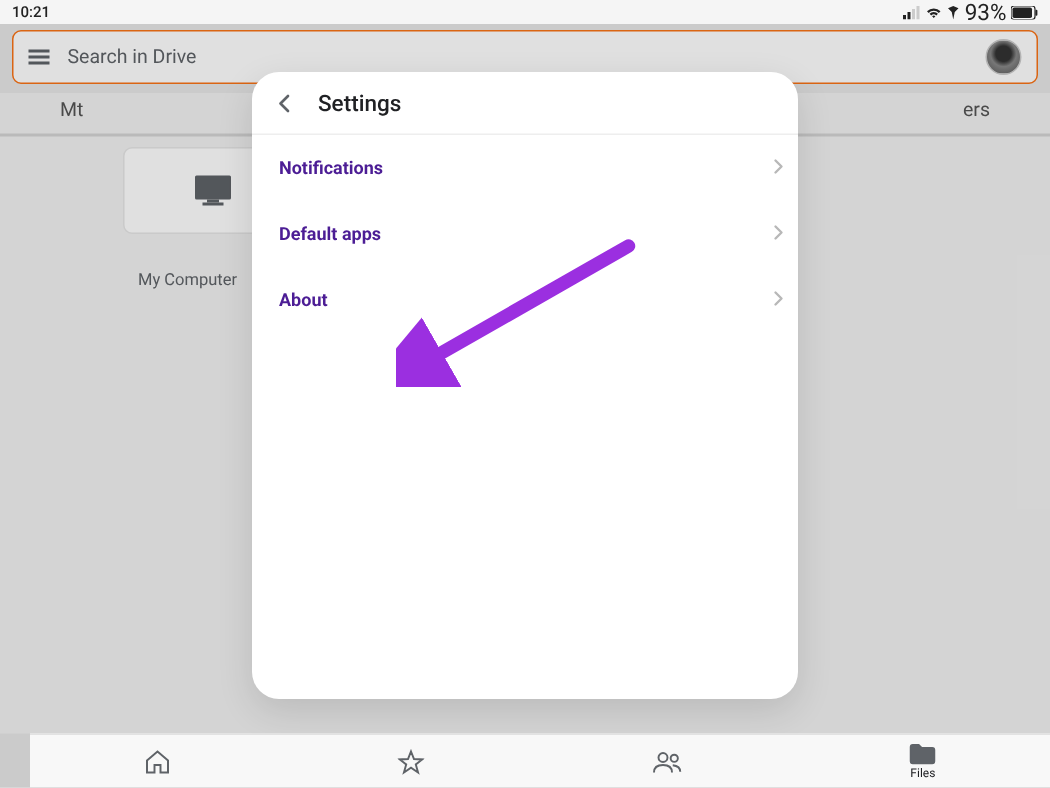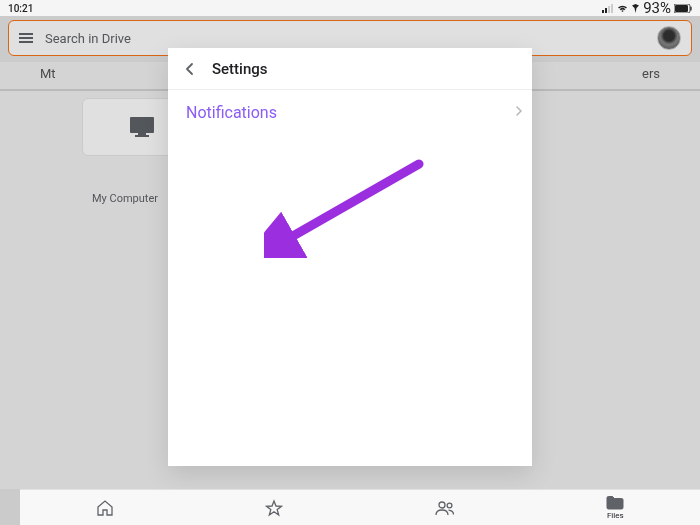--- a/index.html
+++ b/index.html
@@ -76,21 +76,21 @@
       border: 1px solid #e6e6e6;
       border-radius: 6px;
       display: flex;
       align-items: center;
       justify-content: center;
     }
     .bg-card svg { fill: #5f6368; }
     .bg-card-label {
       position: absolute;
       left: 92px;
-      top: 130px;
+      top: 118px;
       font-size: 11px;
       color: #5f6368;
     }
 
     
     .scrim {
       position: absolute;
       inset: 0;
       top: 16px;
       background: rgba(0,0,0,0.12);
@@ -98,21 +98,21 @@
     }
 
     
     .modal {
       position: absolute;
       left: 168px;
       top: 48px;
       width: 364px;
       height: 418px;
       background: #fff;
-      border-radius: 0;
+      border-radius: 18px;
       z-index: 2;
       display: flex;
       flex-direction: column;
       box-shadow: 0 8px 24px rgba(0,0,0,0.12);
       overflow: hidden;
     }
     .modal-header {
       display: flex;
       align-items: center;
       height: 42px;
@@ -126,21 +126,21 @@
 
     .settings-list { flex: 1; }
     .settings-item {
       display: flex;
       align-items: center;
       justify-content: space-between;
       height: 44px;
       padding: 0 6px 0 18px;
       cursor: pointer;
     }
-    .settings-item span { font-size: 16px; color: #8b5cf6; font-weight: 400;}
+    .settings-item span { font-size: 12px; color: #4c1d95; font-weight: 700;}
     .chevron svg { stroke: #b8b8b8; }
 
     
     .arrow-annotation {
       position: absolute;
       z-index: 3;
       left: 264px;
       top: 158px;
       pointer-events: none;
     }
@@ -228,20 +228,32 @@
     </div>
     <div class="modal-title">Settings</div>
   </div>
   <div class="settings-list">
     <div class="settings-item">
       <span>Notifications</span>
       <div class="chevron"><svg width="14" height="14" viewBox="0 0 14 14" fill="none">
             <path d="M5 3 L9 7 L5 11" stroke-width="1.6" stroke-linecap="round" stroke-linejoin="round"></path>
           </svg></div>
     </div>
+    <div class="settings-item">
+      <span>Default apps</span>
+      <div class="chevron"><svg width="14" height="14" viewBox="0 0 14 14" fill="none">
+            <path d="M5 3 L9 7 L5 11" stroke-width="1.6" stroke-linecap="round" stroke-linejoin="round"></path>
+          </svg></div>
+    </div>
+    <div class="settings-item">
+      <span>About</span>
+      <div class="chevron"><svg width="14" height="14" viewBox="0 0 14 14" fill="none">
+            <path d="M5 3 L9 7 L5 11" stroke-width="1.6" stroke-linecap="round" stroke-linejoin="round"></path>
+          </svg></div>
+    </div>
   </div>
 </div>
 
 <svg class="arrow-annotation" width="165" height="100" viewBox="0 0 165 100">
   <defs>
     <marker id="ahead" markerWidth="10" markerHeight="10" refX="2" refY="3" orient="auto">
       <path d="M0,0 L0,6 L8,3 Z" fill="#9b2fe0"></path>
     </marker>
   </defs>
   <line x1="155" y1="6" x2="15" y2="86" stroke-width="9" stroke-linecap="round" marker-end="url(#ahead)" stroke="#9b2fe0"></line>

